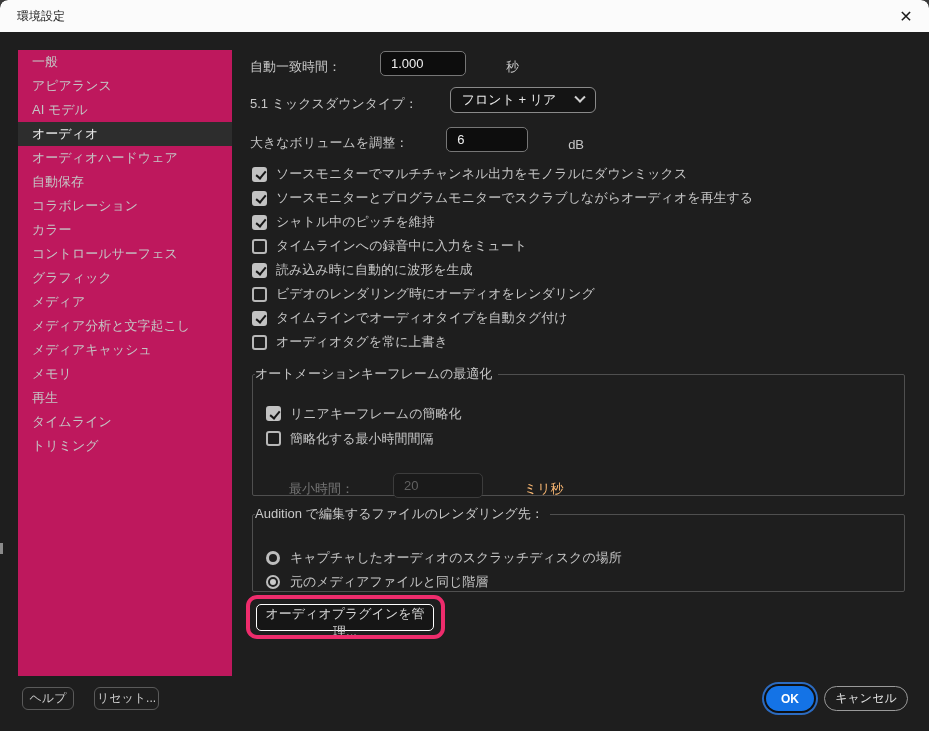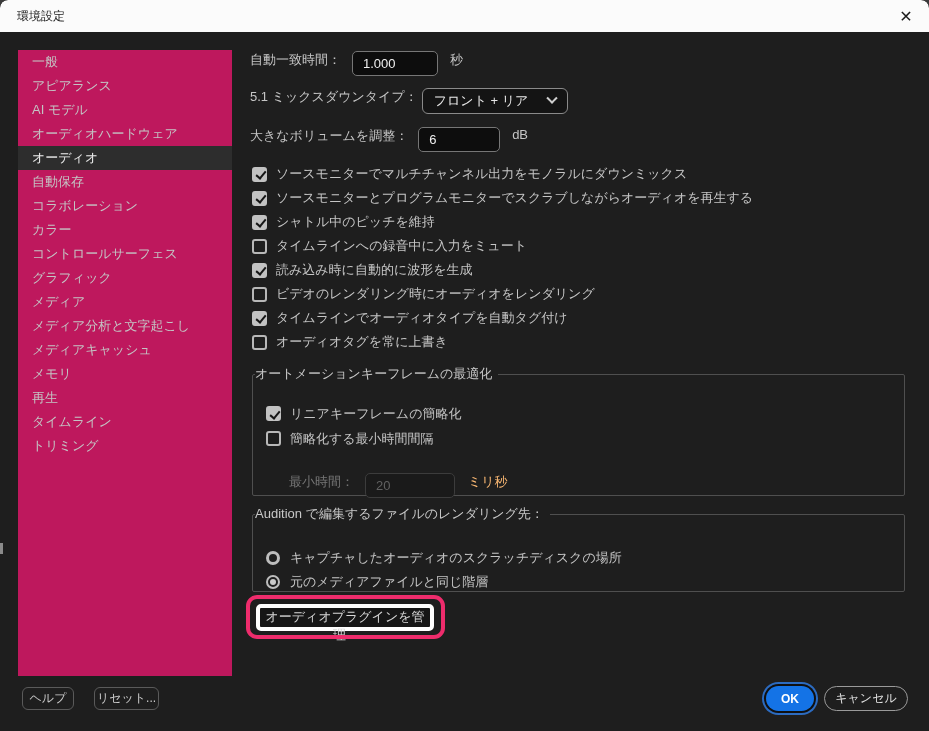--- a/index.html
+++ b/index.html
@@ -26,21 +26,21 @@
     position:absolute; left:18px; top:50px; width:214px; height:626px;
     background:#be185d; overflow:hidden;
   }
   .sidebar-item {
     height:24px; line-height:24px; padding-left:14px;
     color:#c4c4c4; font-size:13px; white-space:nowrap; cursor:pointer;
   }
   .sidebar-item.selected { background:#2d2d2d; color:#ececec; }
   
   .label { color:#c6c6c6; font-size:13px; }
-  .row { position:absolute; display:flex; align-items:flex-start; height:25px; }
+  .row { position:absolute; display:flex; align-items:flex-end; height:25px;gap:28px; }
   .text-input {
     background:#0d0d0d; border:1px solid #767676; border-radius:5px;
     color:#f0f0f0; font-size:13px; height:25px; padding:8px 10px;
     font-family:"Liberation Sans","DejaVu Sans",sans-serif;
   }
   .text-input:disabled, .text-input.disabled {
     background:#1a1a1a; border-color:#3c3c3c; color:#616161;
   }
   .unit { color:#c6c6c6; font-size:13px; }
   .unit.dim { color:#fdba74; }
@@ -83,21 +83,21 @@
   }
   .group legend { color:#c8c8c8; font-size:13px; margin-left:2px; padding-right:6px; }
   
   .btn-plain {
     position:absolute; background:transparent; border:1px solid #5a5a5a; border-radius:6px;
     color:#cccccc; font-size:12px; cursor:pointer;
     font-family:"Liberation Sans","DejaVu Sans",sans-serif;
   }
   .manage-btn {
     position:absolute; left:256px; top:604px; width:178px; height:27px;
-    background:#161616; border:4px solid #ffffff; border-radius:5px;
+    background:#161616; border:1px solid #ffffff; border-radius:5px;
     color:#d6d6d6; font-size:13px; cursor:pointer;
     font-family:"Liberation Sans","DejaVu Sans",sans-serif;
   }
   .highlight-box {
     position:absolute; left:246px; top:595px; width:199px; height:44px;
     border:4px solid #ee2c6c; border-radius:11px; pointer-events:none;
   }
   .ok-btn {
     position:absolute; left:766px; top:686px; width:48px; height:25px;
     background:#1473e6; border:none; border-radius:13px;
@@ -126,23 +126,23 @@
   </div>
 
   <div class="sidebar">
 
       <div class="sidebar-item">一般</div>
 
       <div class="sidebar-item">アピアランス</div>
 
       <div class="sidebar-item">AI モデル</div>
 
+      <div class="sidebar-item selected">オーディオ</div>
+
       <div class="sidebar-item">オーディオハードウェア</div>
-
-      <div class="sidebar-item selected">オーディオ</div>
 
       <div class="sidebar-item">自動保存</div>
 
       <div class="sidebar-item">コラボレーション</div>
 
       <div class="sidebar-item">カラー</div>
 
       <div class="sidebar-item">コントロールサーフェス</div>
 
       <div class="sidebar-item">グラフィック</div>

